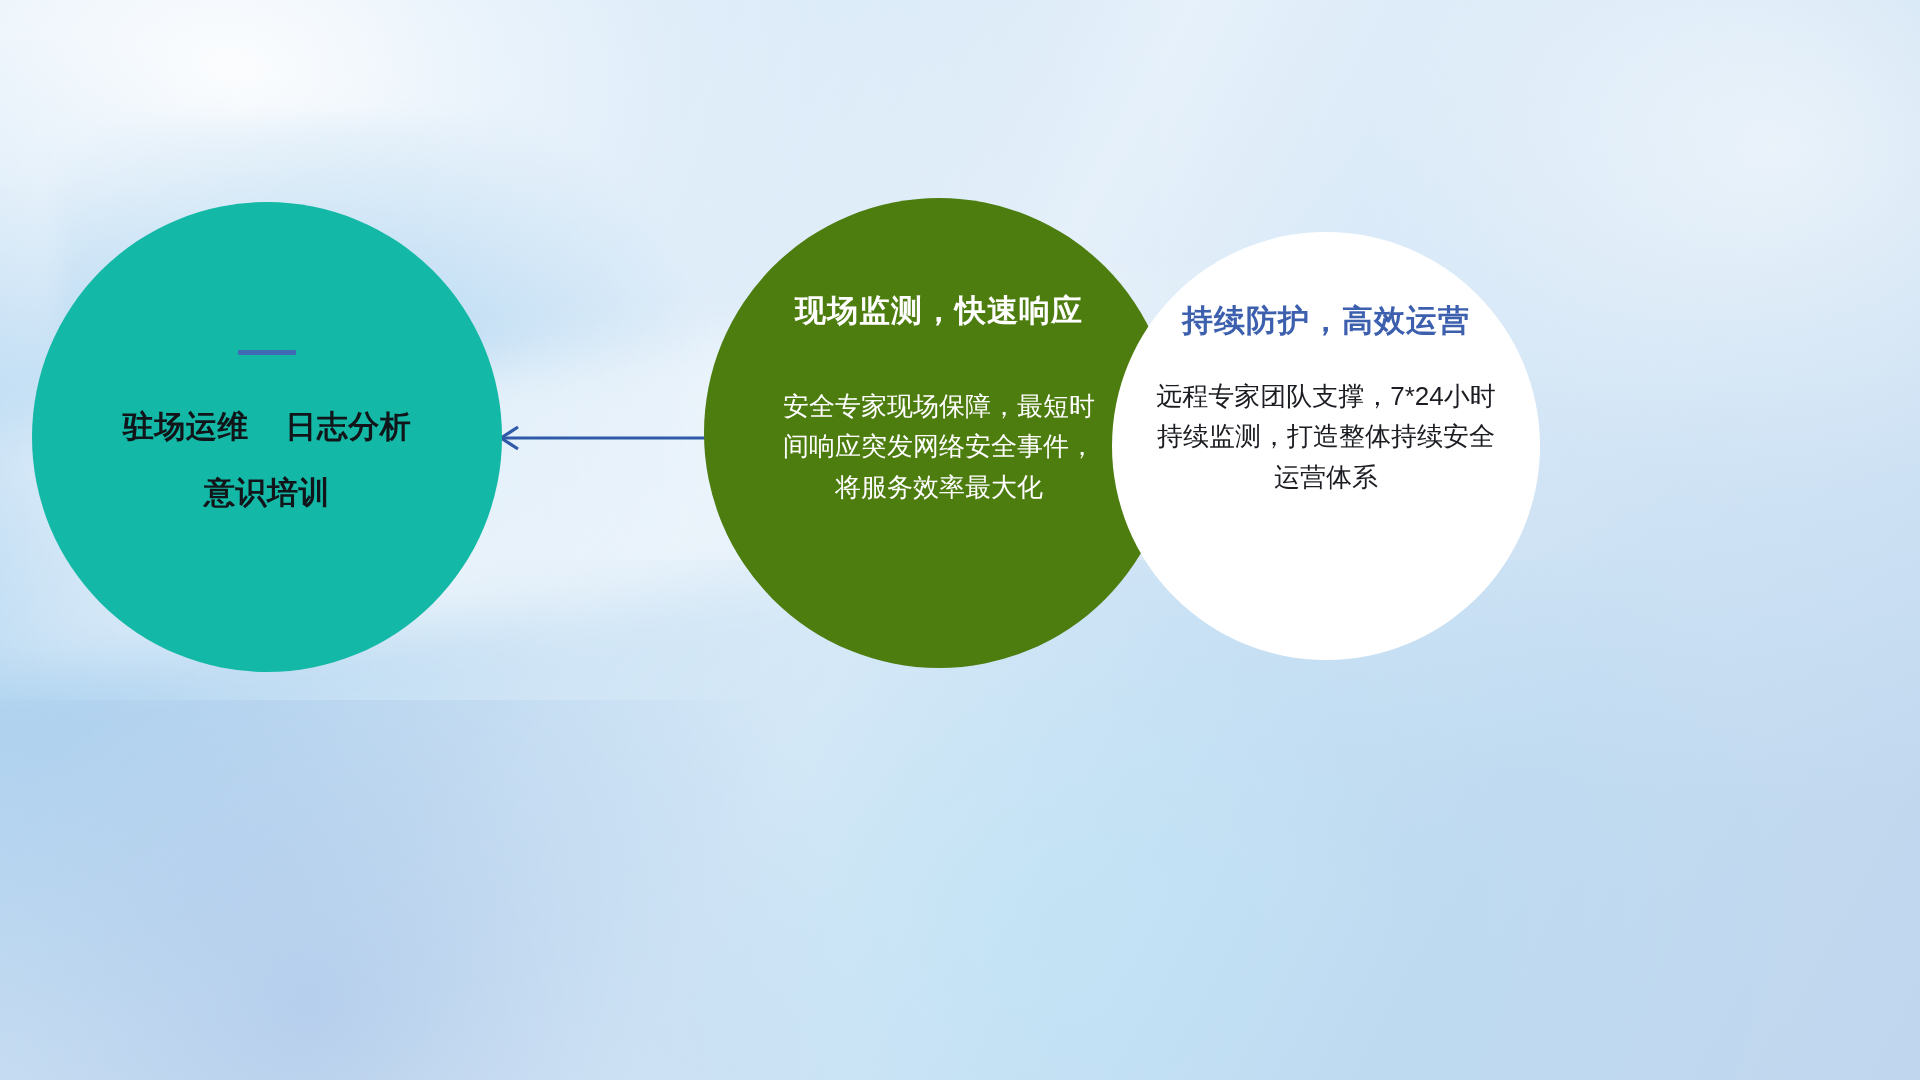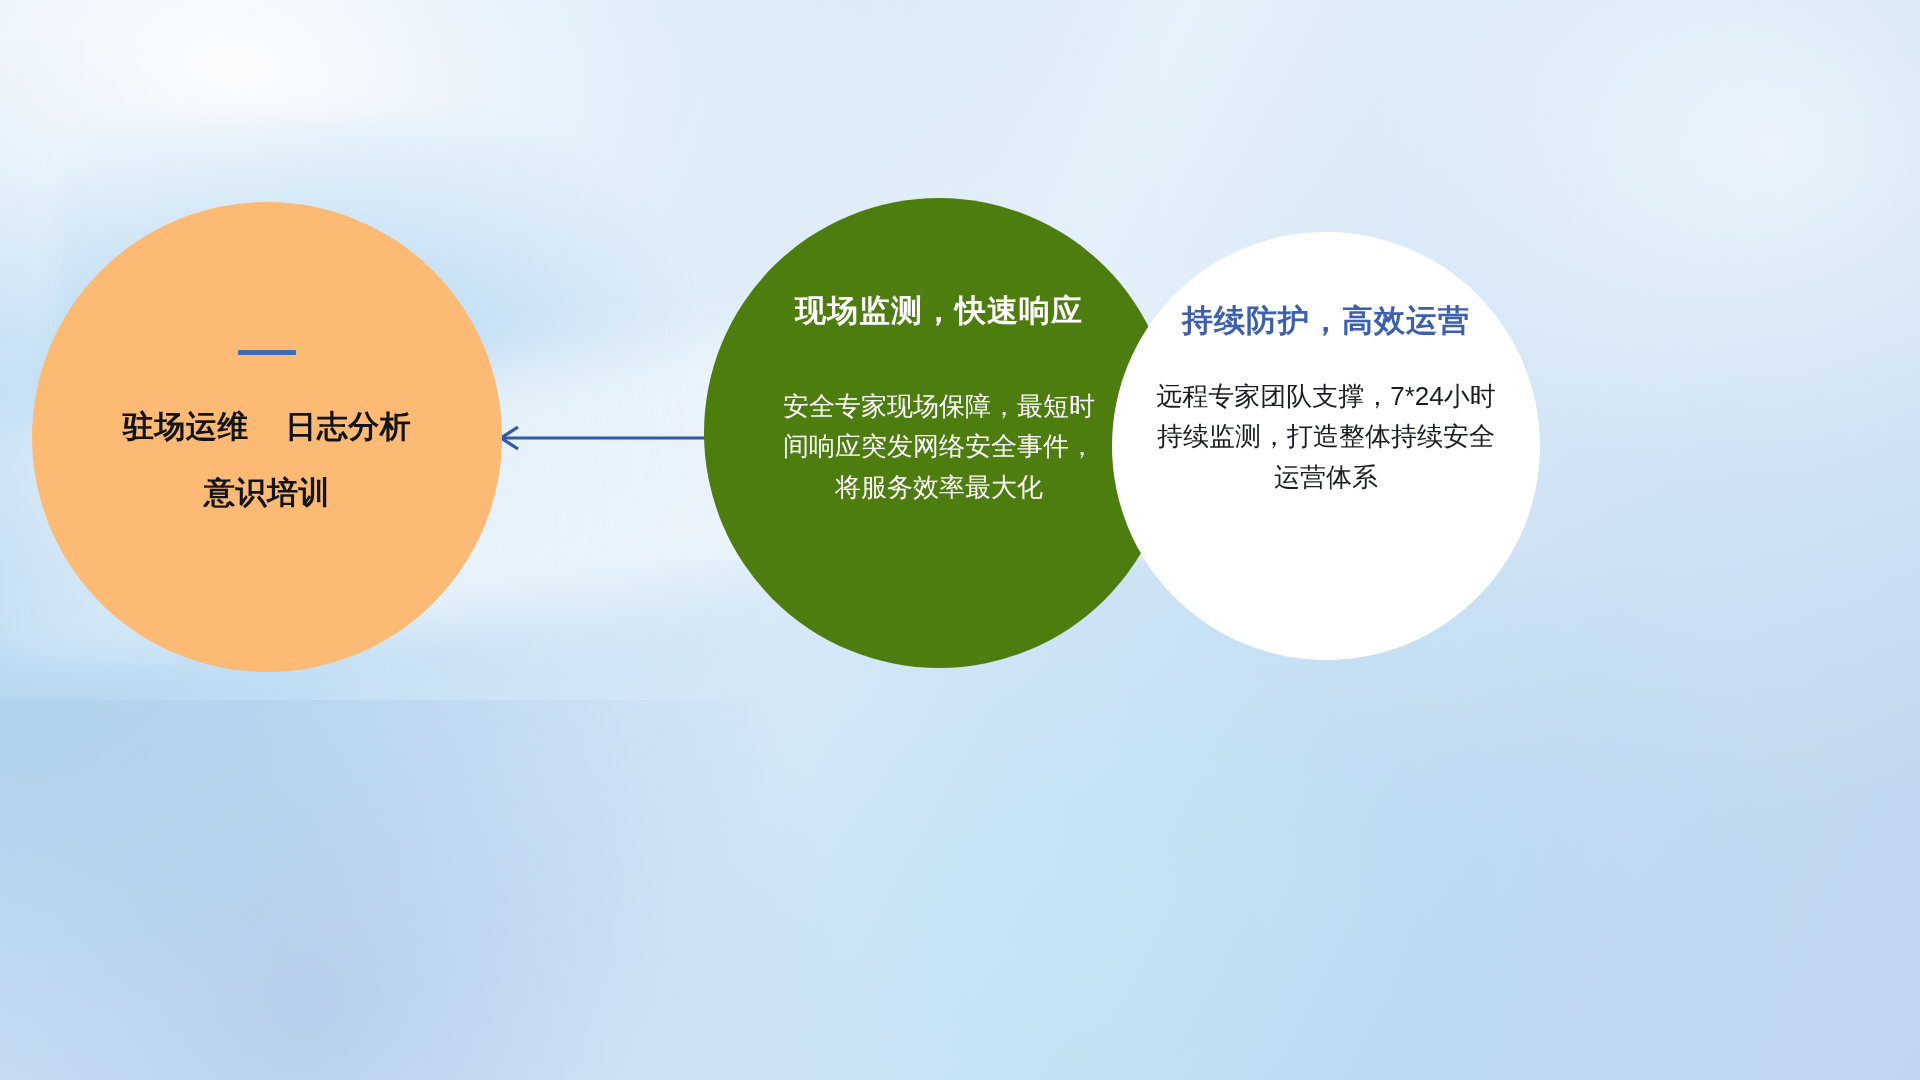--- a/index.html
+++ b/index.html
@@ -105,21 +105,21 @@
     border-radius: 50%;
     display: flex;
     flex-direction: column;
     align-items: center;
   }
 
   
   #circle-left {
     left: 32px; top: 202px;
     width: 470px; height: 470px;
-    background: #fdba74;
+    background: #14b8a6;
     justify-content: center;
     z-index: 4;
   }
   #circle-left .dash {
     width: 58px; height: 5px;
     background: #3f6bb5;
     border-radius: 1px;
     margin-bottom: 56px;
   }
   #circle-left .tag-line {

